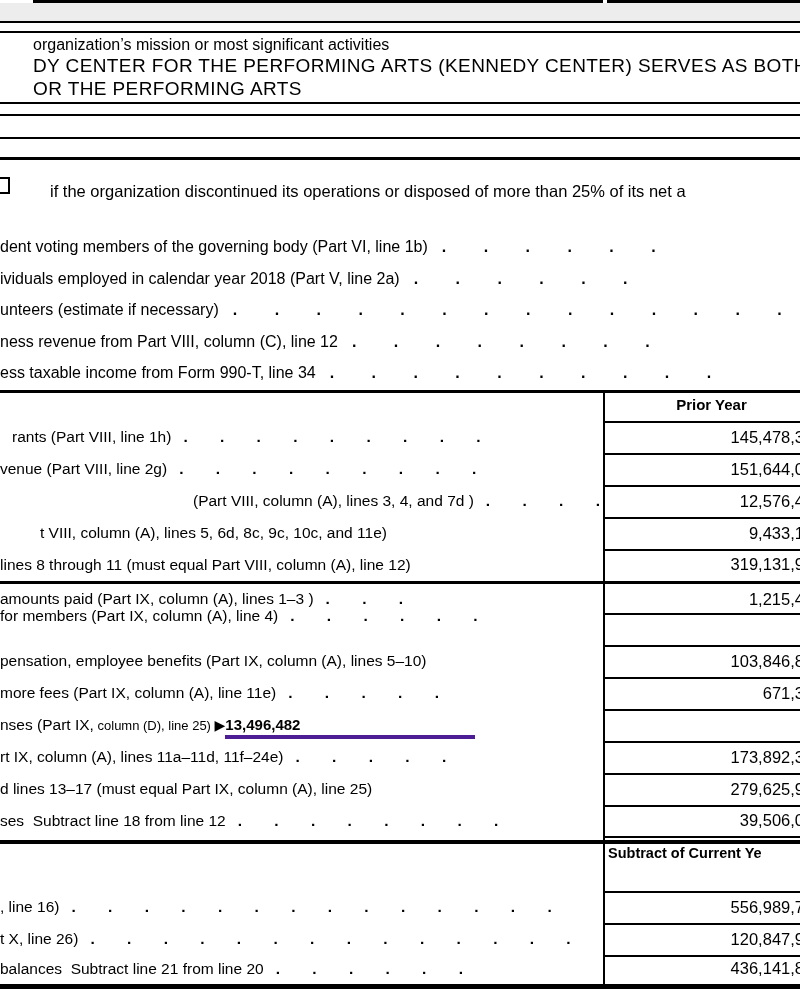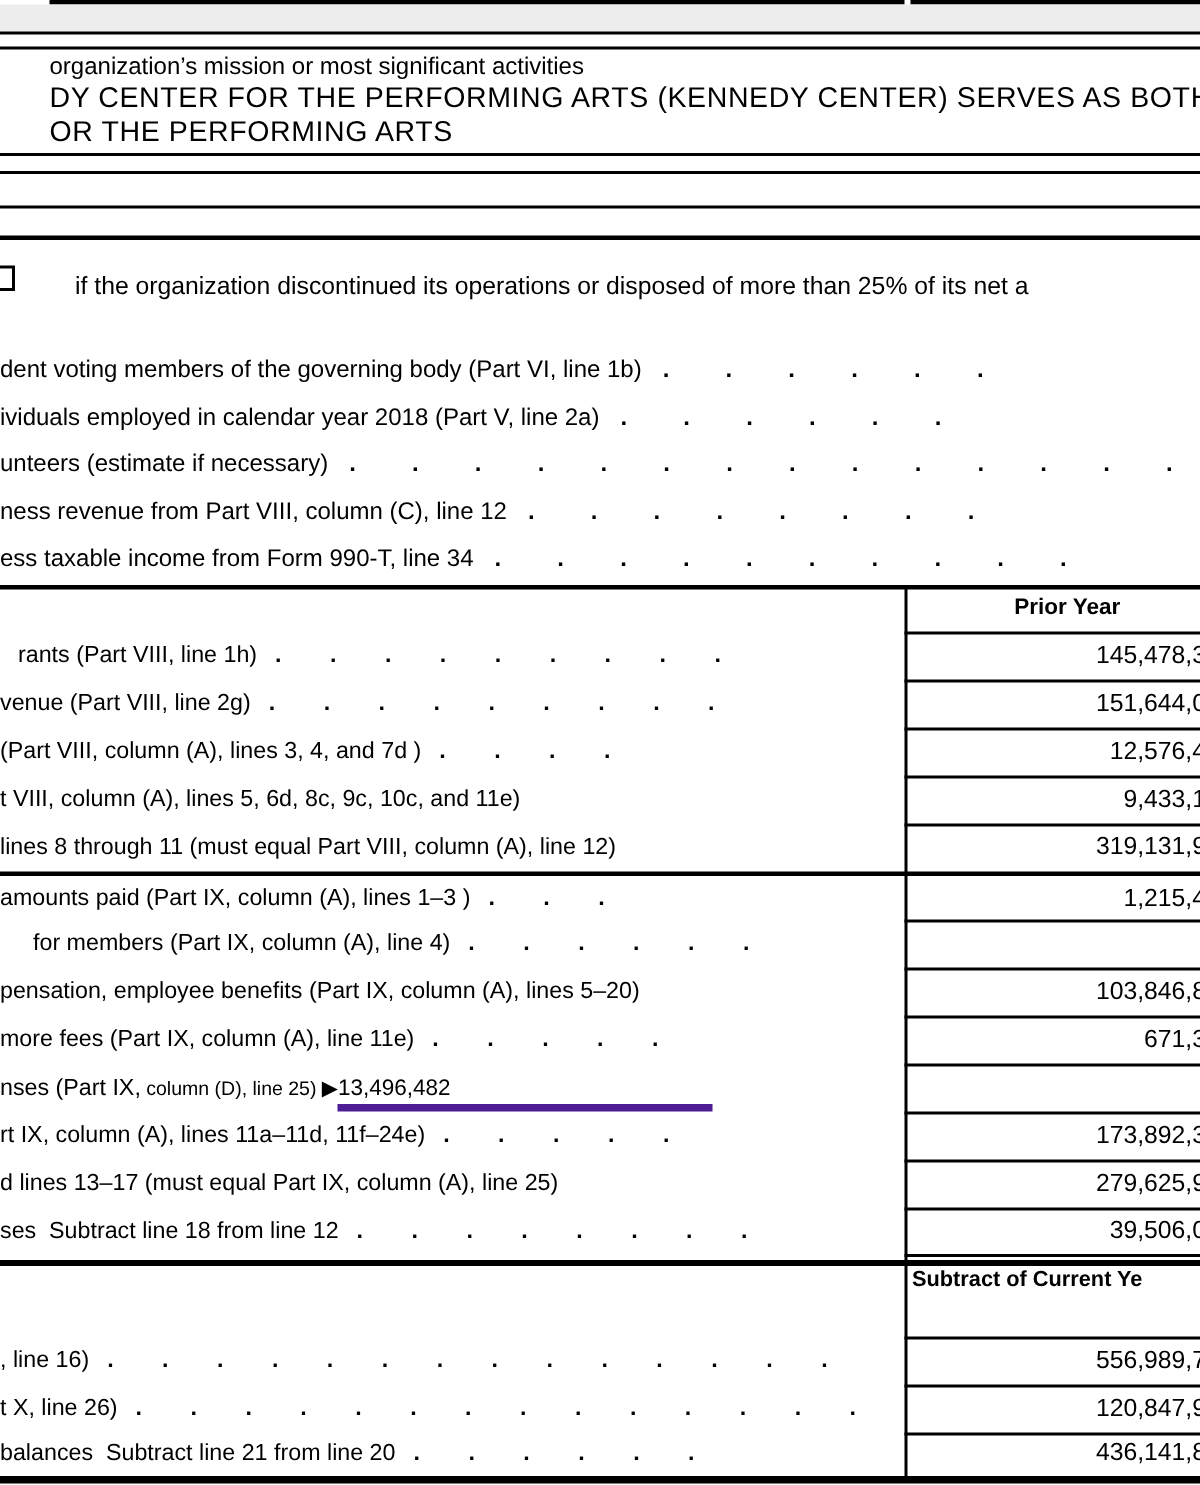--- a/index.html
+++ b/index.html
@@ -18,21 +18,21 @@
   .statline{position:absolute;left:0;font-size:16px;height:20px;line-height:20px;white-space:nowrap;}
   .lbl{position:absolute;left:0;width:600px;height:32px;line-height:32px;font-size:15.5px;white-space:nowrap;overflow:hidden;}
   .val{position:absolute;left:605px;width:199px;height:31px;line-height:31px;font-size:16.5px;text-align:right;white-space:nowrap;}
   .dots{word-spacing:28px;margin-left:12px;font-weight:bold;}
   .dots-wide{word-spacing:33px;margin-left:14px;font-weight:bold;}
   .colhead{position:absolute;left:603px;width:217px;top:396px;text-align:center;font-size:15px;font-weight:bold;}
   .colhead2{position:absolute;left:608px;top:845px;font-size:14.5px;font-weight:bold;white-space:nowrap;}
   .checkbox{position:absolute;left:-7px;top:177px;width:13px;height:13px;border:2px solid #000;background:#fff;}
   .fr-small{font-size:13px;}
   .fr-arrow{font-size:14px;}
-  .fr-underline{display:inline-block;width:250px;border-bottom:8px solid #4c1d95;font-size:15px;line-height:20px;vertical-align:baseline;}
+  .fr-underline{display:inline-block;width:250px;border-bottom:4px solid #4c1d95;font-size:15px;line-height:20px;vertical-align:baseline;font-weight:bold;}
 </style>
 </head>
 <body>
 
 <div id="screen">
 
   <div class="abs" style="left:0;top:0;width:570px;height:3px;background:#000;"></div>
   <div class="abs" style="left:574px;top:0;width:226px;height:3px;background:#000;"></div>
   <div class="band" style="left:0;top:3px;width:800px;height:18px;"></div>
   <div class="hline" style="left:0;top:21px;width:800px;"></div>
@@ -94,47 +94,47 @@
   <div class="lbl" style="top:421px;padding-left:12px;">
     <span>rants (Part VIII, line 1h)</span><span class="dots">. . . . . . . . .</span>
   </div>
   <div class="val" style="top:422px;">145,478,3</div>
 
   <div class="lbl" style="top:453px;">
     <span>venue (Part VIII, line 2g)</span><span class="dots">. . . . . . . . .</span>
   </div>
   <div class="val" style="top:454px;">151,644,0</div>
 
-  <div class="lbl" style="top:485px;">
+  <div class="lbl" style="top:485px;text-align:right;">
     <span>(Part VIII, column (A), lines 3, 4, and 7d )</span><span class="dots">. . . .</span>
   </div>
   <div class="val" style="top:486px;">12,576,4</div>
 
-  <div class="lbl" style="top:517px;">
+  <div class="lbl" style="top:517px;padding-left:40px;">
     <span>t VIII, column (A), lines 5, 6d, 8c, 9c, 10c, and 11e)</span><span class="dots"></span>
   </div>
   <div class="val" style="top:518px;">9,433,1</div>
 
   <div class="lbl" style="top:549px;">
     <span>lines 8 through 11 (must equal Part VIII, column (A), line 12)</span><span class="dots"></span>
   </div>
   <div class="val" style="top:549px;">319,131,9</div>
 
   <div class="lbl" style="top:583px;">
     <span>amounts paid (Part IX, column (A), lines 1–3 )</span><span class="dots">. . .</span>
   </div>
   <div class="val" style="top:584px;">1,215,4</div>
 
-  <div class="lbl" style="top:613px;padding-left:22px;">
+  <div class="lbl" style="top:600px;">
     <span>for members (Part IX, column (A), line 4)</span><span class="dots">. . . . . .</span>
   </div>
   <div class="val" style="top:614px;"></div>
 
   <div class="lbl" style="top:645px;">
-    <span>pensation, employee benefits (Part IX, column (A), lines 5–20)</span><span class="dots"></span>
+    <span>pensation, employee benefits (Part IX, column (A), lines 5–10)</span><span class="dots"></span>
   </div>
   <div class="val" style="top:646px;">103,846,8</div>
 
   <div class="lbl" style="top:677px;">
     <span>more fees (Part IX, column (A), line 11e)</span><span class="dots">. . . . .</span>
   </div>
   <div class="val" style="top:678px;">671,3</div>
 
   <div class="lbl" style="top:709px;">
     <span>nses (Part IX,</span><span class="fr-small"> column (D), line 25) </span><span class="fr-arrow">▶</span><span class="fr-underline"><span>13,496,482</span></span>

